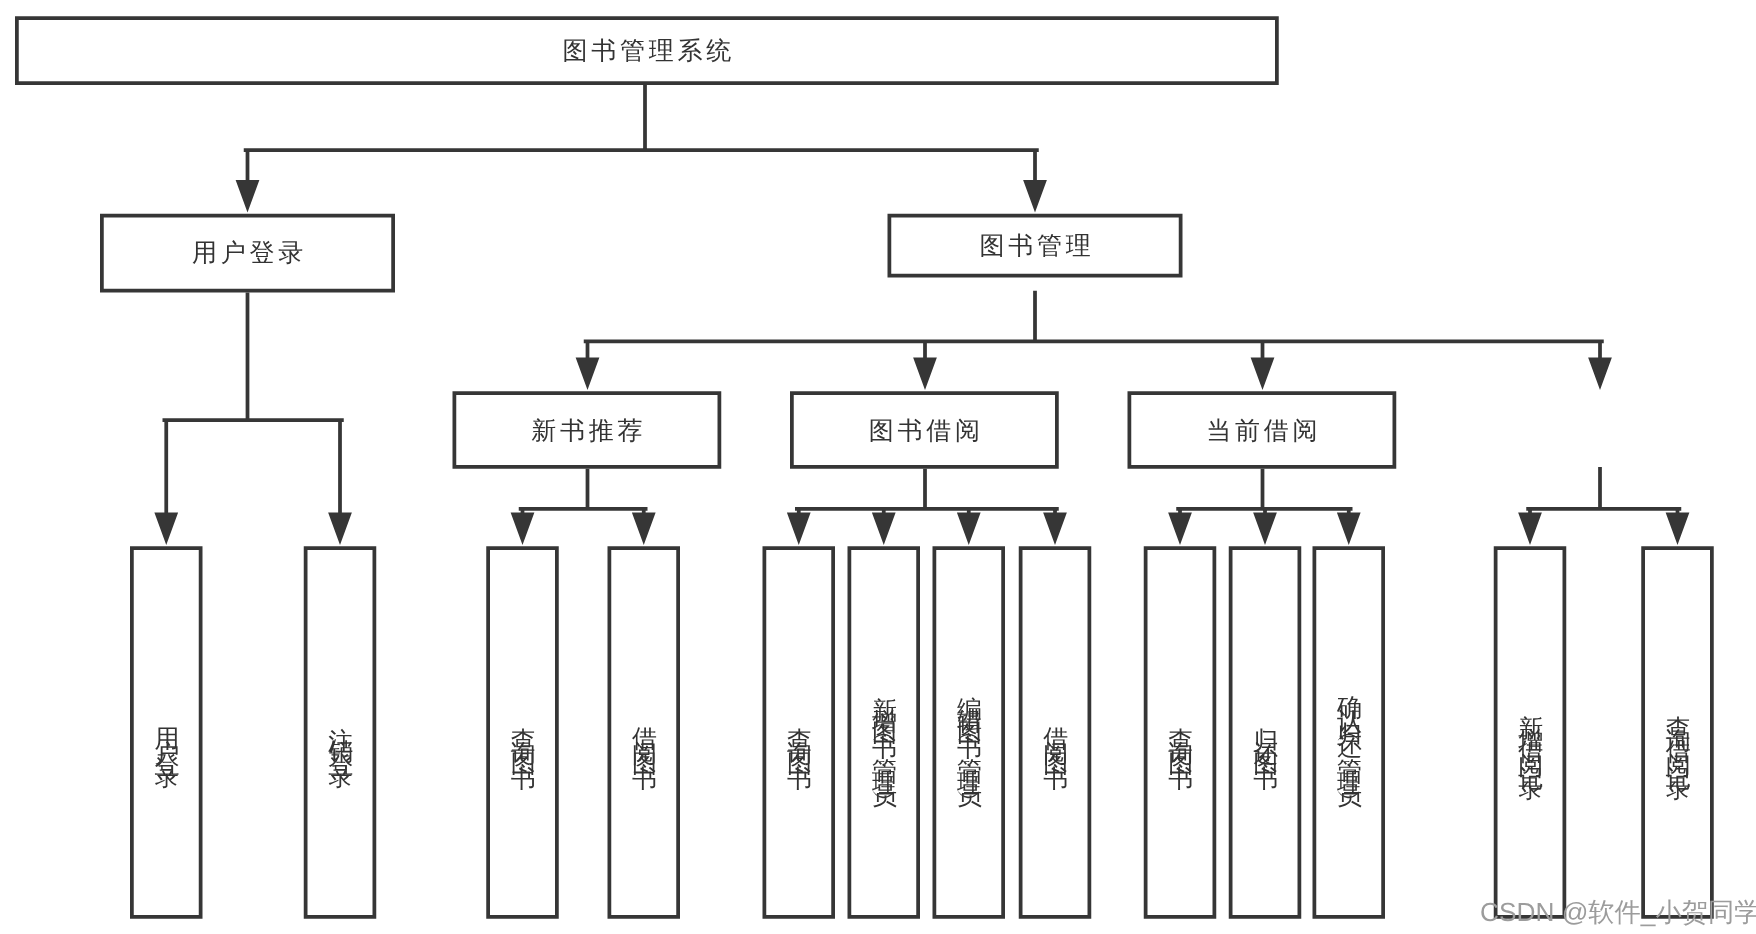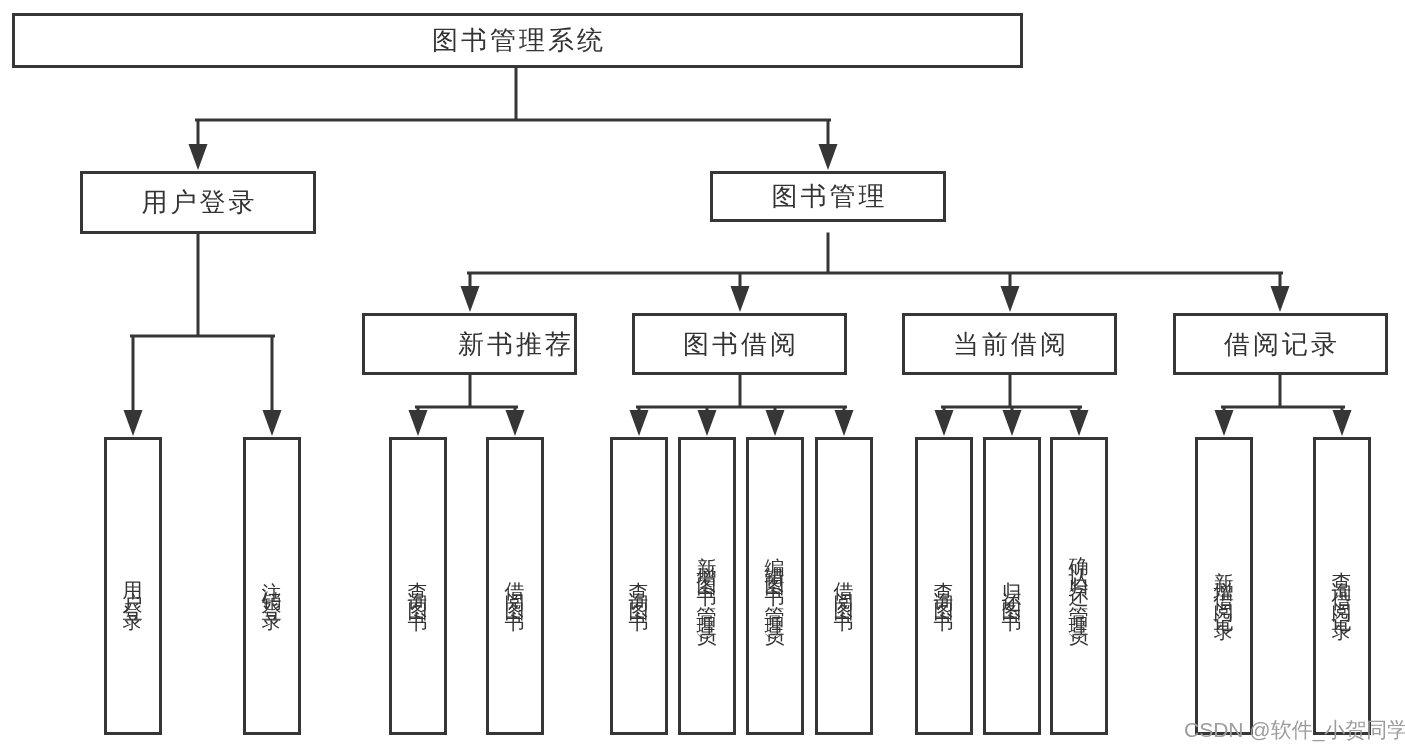--- a/index.html
+++ b/index.html
@@ -28,31 +28,31 @@
     position: absolute;
     box-sizing: border-box;
     border: 3px solid #363636;
     background: #ffffff;
     display: flex;
     align-items: center;
     justify-content: center;
     z-index: 2;
   }
   .node-label {
-    font-size: 26px;
+    font-size: 20px;
     letter-spacing: 3px;
     color: #333333;
     white-space: nowrap;
     text-indent: 3px;
   }
   .root  { left: 12px;  top: 13px;  width: 1011px; height: 55px; }
   .l2a   { left: 80px;  top: 171px; width: 236px;  height: 63px; }
   .l2b   { left: 710px; top: 171px; width: 236px;  height: 51px; }
   .l3    { top: 313px; width: 215px; height: 62px; }
-  .l3a   { left: 362px; justify-content: flex-end; }
+  .l3a   { left: 362px; }
   .l3b   { left: 632px; }
   .l3c   { left: 902px; }
   .l3d   { left: 1173px; }
   .leaf  { top: 437px; width: 58px; height: 298px; }
   .leaf-label {
     writing-mode: vertical-rl;
     text-orientation: mixed;
     font-size: 20px;
     letter-spacing: 10px;
     line-height: 1;
@@ -156,23 +156,20 @@
 
   <div class="node l3 l3a">
     <span class="node-label">新书推荐</span>
   </div>
   <div class="node l3 l3b">
     <span class="node-label">图书借阅</span>
   </div>
   <div class="node l3 l3c">
     <span class="node-label">当前借阅</span>
   </div>
-  <div class="node l3 l3d">
-    <span class="node-label">借阅记录</span>
-  </div>
 
   <div class="node leaf lf1">
     <span class="leaf-label">用户登录</span>
   </div>
   <div class="node leaf lf2">
     <span class="leaf-label">注销登录</span>
   </div>
   <div class="node leaf lf3">
     <span class="leaf-label">查询图书</span>
   </div>

